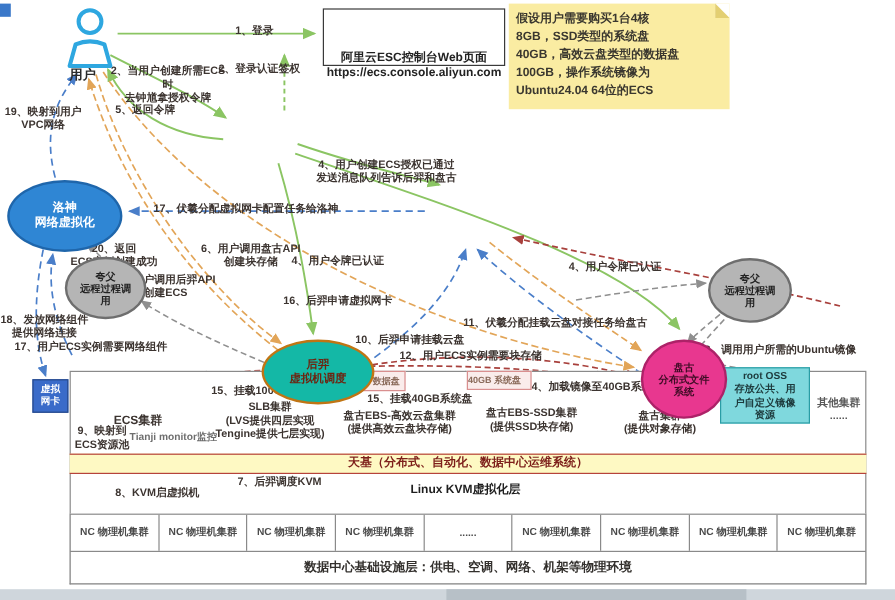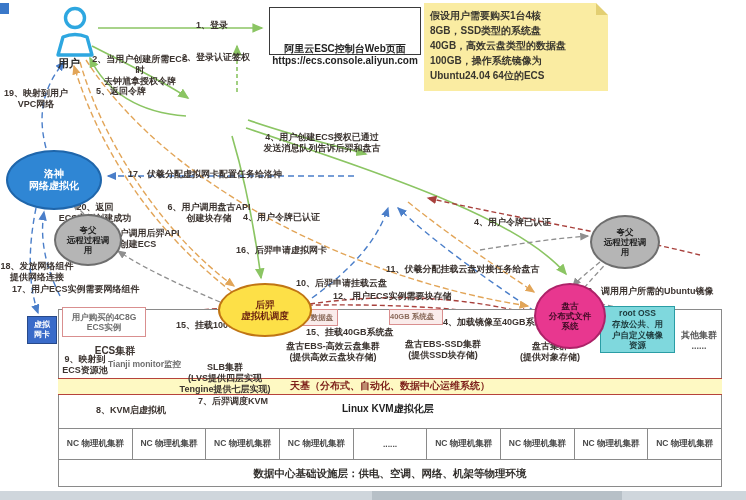--- a/index.html
+++ b/index.html
@@ -174,21 +174,21 @@
   </div>
 
   <div class="node" style="left:6px;top:150px;width:92px;height:56px;background:#2f86d4;border:2px solid #1f66ab;color:#ffffff;font-size:10px;">洛神
 网络虚拟化</div>
   <div class="node" style="left:54px;top:214px;width:64px;height:48px;background:#b5b5b5;border:2px solid #6e6e6e;color:#222;font-size:8.5px;">夸父
 远程过程调
 用</div>
   <div class="node" style="left:590px;top:215px;width:66px;height:50px;background:#b5b5b5;border:2px solid #6e6e6e;color:#222;font-size:8.5px;">夸父
 远程过程调
 用</div>
-  <div class="node" style="left:218px;top:283px;width:90px;height:50px;background:#fde047;border:2px solid #c07514;color:#6d2410;font-size:9.5px;">后羿
+  <div class="node" style="left:218px;top:283px;width:90px;height:50px;background:#14b8a6;border:2px solid #c07514;color:#6d2410;font-size:9.5px;">后羿
 虚拟机调度</div>
   <div class="node" style="left:534px;top:283px;width:68px;height:62px;background:#e8378f;border:2px solid #ad2268;color:#3d0b24;font-size:8.5px;">盘古
 分布式文件
 系统</div>
 
   <div class="lbl" style="left:196px;top:20px;">1、登录</div>
   <div class="lbl" style="left:182px;top:52px;">2、登录认证签权</div>
   <div class="lbl ctr" style="left:90px;top:54px;width:100px;">2、当用户创建所需ECS时
 去钟馗拿授权令牌</div>
   <div class="lbl" style="left:96px;top:86px;">5、返回令牌</div>
@@ -214,31 +214,27 @@
   <div class="lbl" style="left:474px;top:217px;">4、用户令牌已认证</div>
   <div class="lbl" style="left:582px;top:286px;">13、调用用户所需的Ubuntu镜像</div>
   <div class="lbl" style="left:438px;top:317px;">14、加载镜像至40GB系统盘</div>
   <div class="lbl" style="left:306px;top:327px;">15、挂载40GB系统盘</div>
   <div class="lbl" style="left:176px;top:320px;">15、挂载100GB数据盘</div>
   <div class="lbl ctr" style="left:52px;top:354px;width:66px;">9、映射到
 ECS资源池</div>
   <div class="lbl" style="left:198px;top:396px;">7、后羿调度KVM</div>
   <div class="lbl" style="left:96px;top:405px;">8、KVM启虚拟机</div>
 
-  <div class="box" style="left:62px;top:307px;width:84px;height:30px;border:1px solid #d98f8f;background:#fff;display:flex;align-items:center;justify-content:center;z-index:11;">
-    <span class="lbl ctr" style="position:static;font-size:8.5px;color:#6e6e6e;">用户购买的4C8G
-ECS实例</span>
-  </div>
   <div class="box" style="left:27px;top:316px;width:30px;height:28px;background:#3a6bc9;border:1px solid #27498a;display:flex;align-items:center;justify-content:center;z-index:11;">
     <span class="lbl ctr" style="position:static;font-size:8px;color:#fff;line-height:1.2;">虚拟
 网卡</span>
   </div>
   <div class="lbl ctr" style="left:75px;top:345px;width:80px;font-size:10px;">ECS集群</div>
   <div class="lbl" style="left:108px;top:359px;font-size:8.5px;color:#6e6e6e;">Tianji monitor监控</div>
-  <div class="lbl ctr" style="left:172px;top:334px;width:106px;margin-top:28px;">SLB集群
+  <div class="lbl ctr" style="left:172px;top:334px;width:106px;">SLB集群
 (LVS提供四层实现
 Tengine提供七层实现)</div>
   <div class="box" style="left:280px;top:309px;width:58px;height:17px;border:1px solid #d98f8f;background:#faeceb;display:flex;align-items:center;justify-content:center;z-index:11;">
     <span class="lbl" style="position:static;font-size:7.5px;color:#8a6a5a;">100GB 数据盘</span>
   </div>
   <div class="box" style="left:389px;top:309px;width:54px;height:16px;border:1px solid #d98f8f;background:#faeceb;display:flex;align-items:center;justify-content:flex-start;z-index:11;">
     <span class="lbl" style="position:static;font-size:7.5px;color:#8a6a5a;">40GB 系统盘</span>
   </div>
   <div class="lbl ctr" style="left:280px;top:341px;width:106px;">盘古EBS-高效云盘集群
 (提供高效云盘块存储)</div>

